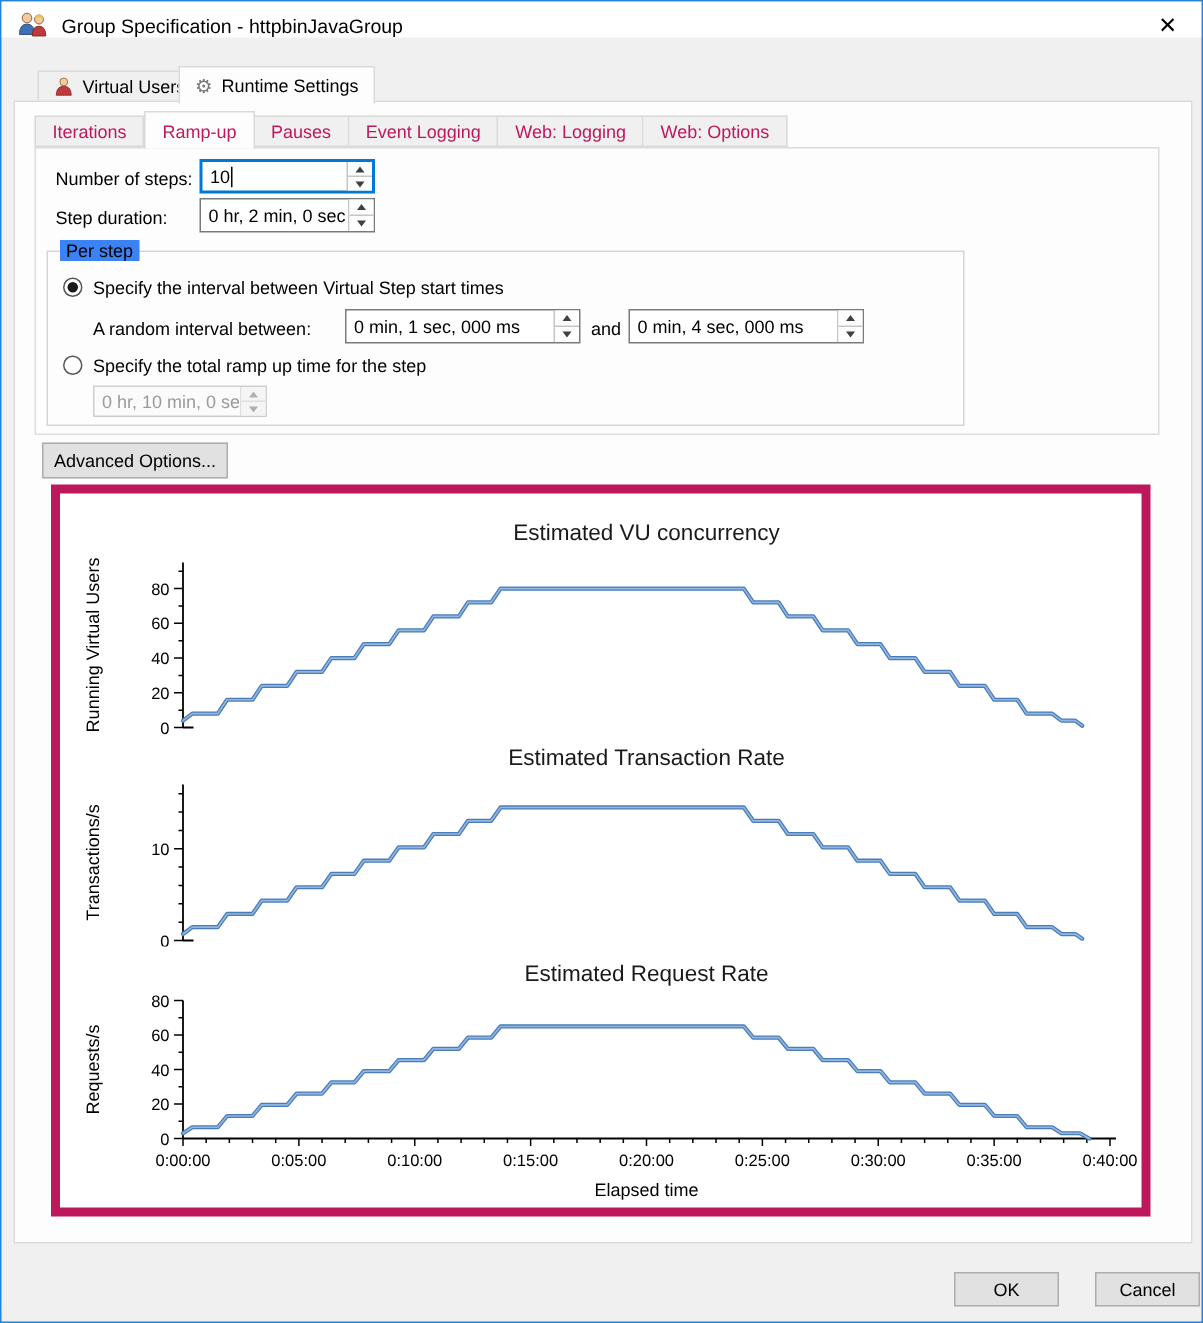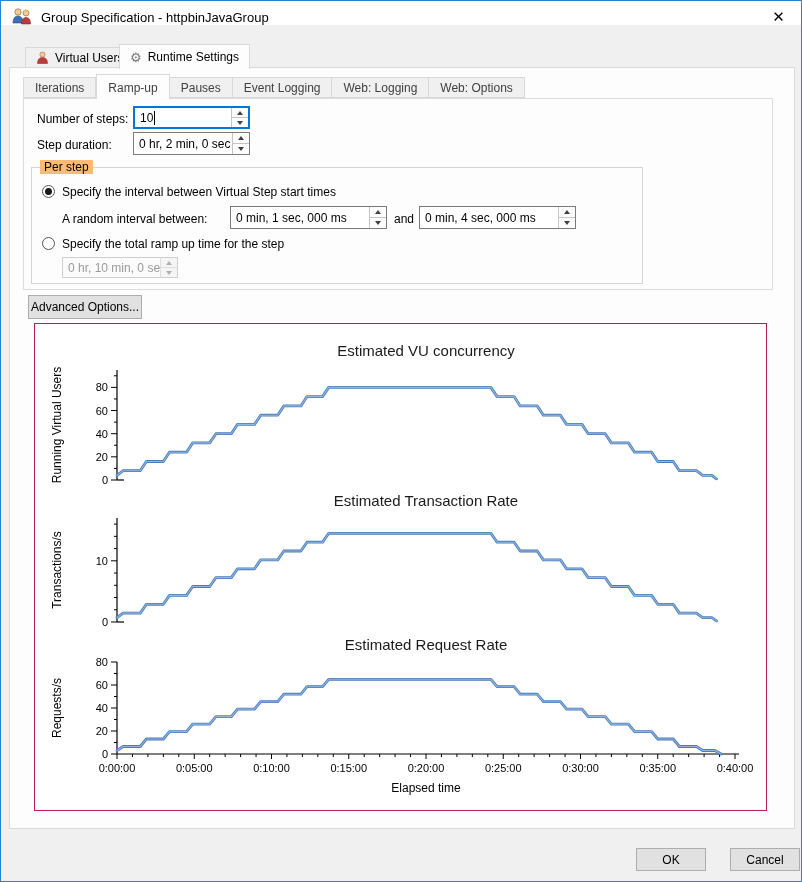--- a/index.html
+++ b/index.html
@@ -24,21 +24,21 @@
   .tab { position:absolute; font-size:12px; color:#000; display:flex; align-items:center;
          padding:0 10px; border:1px solid #d9d9d9; background:#f0f0f0; }
   .tab .ticon { margin-right:6px; display:inline-flex; }
   .tab.inactive { top:46px; height:21px; }
   .tab.active { top:43px; height:25px; background:#fdfdfd; border-bottom:none; z-index:3; }
   
   .main-panel { position:absolute; left:8px; top:66px; width:786px; height:762px;
                 background:#fdfdfd; border:1px solid #d9d9d9; z-index:1; }
   
   .subtabs { position:absolute; left:22px; top:76px; display:flex; z-index:3; }
-  .subtab { font-size:12px; color:#404040; padding:3px 11px 0 11px; height:21px;
+  .subtab { font-size:12px; color:#be185d; padding:3px 11px 0 11px; height:21px;
             border:1px solid #d9d9d9; border-left-width:0; background:#f0f0f0; }
   .subtab:first-child { border-left-width:1px; }
   .subtab.active { background:#fdfdfd; border-bottom:none; height:25px; margin-top:-3px; padding-top:6px;
                    border-left-width:1px; position:relative; z-index:4; }
   .subpanel { position:absolute; left:22px; top:97px; width:750px; height:192px;
               border:1px solid #dcdcdc; background:#fdfdfd; z-index:2; }
   .lbl { position:absolute; font-size:12px; color:#000; white-space:nowrap; z-index:3; }
   
   .spinner { position:absolute; background:#fff; border:1px solid #7a7a7a; display:flex; z-index:3;
              font-size:12px; color:#000; align-items:center; }
@@ -51,32 +51,32 @@
   .arr-up { width:0; height:0; border-left:3px solid transparent; border-right:3px solid transparent; border-bottom:4px solid #404040; }
   .arr-down { width:0; height:0; border-left:3px solid transparent; border-right:3px solid transparent; border-top:4px solid #404040; }
   .spinner.disabled { border-color:#cfcfcf; background:#fbfbfb; color:#9a9a9a; }
   .spinner.disabled .spin-box { border-left-color:#dedede; }
   .spinner.disabled .spin-half { background:#f5f5f5; border-color:#dedede; }
   .spinner.disabled .arr-up { border-bottom-color:#b0b0b0; }
   .spinner.disabled .arr-down { border-top-color:#b0b0b0; }
   
   .groupbox { position:absolute; left:30px; top:166px; width:612px; height:117px;
               border:1px solid #d5d5d5; z-index:2; }
-  .groupbox-title { position:absolute; left:8px; top:-8px; background:#fdba74; padding:0 4px;
+  .groupbox-title { position:absolute; left:8px; top:-8px; background:#3b82f6; padding:0 4px;
                     font-size:12px; color:#000; }
   .radio { position:absolute; width:13px; height:13px; border:1px solid #555; border-radius:50%;
            background:#fff; z-index:3; }
   .radio.checked::after { content:""; position:absolute; left:2px; top:2px; width:7px; height:7px;
            border-radius:50%; background:#1a1a1a; }
   .btn { position:absolute; background:#e1e1e1; border:1px solid #adadad; font-size:12px; color:#000;
          display:flex; align-items:center; justify-content:center; z-index:3;
          font-family:"Liberation Sans", sans-serif; }
   
   .chart-panel { position:absolute; left:33px; top:322px; width:733px; height:488px;
-                 background:#ffffff; border:1px solid #be185d; z-index:3; }
+                 background:#ffffff; border:6px solid #be185d; z-index:3; }
   .chart-title { position:absolute; left:82px; width:618px; text-align:center;
                  font-size:15px; color:#1a1a1a; }
   .chart-svg { position:absolute; left:0; width:733px; }
   svg text { font-family:"Liberation Sans", sans-serif; }
   .footer-btn { top:847px; width:70px; height:23px; }
 </style>
 </head>
 <body>
 
 <div class="window">
@@ -191,21 +191,21 @@
     <span class="spin-box">
       <span class="spin-half up">
           <span class="arr-up"></span>
         </span>
       <span class="spin-half">
           <span class="arr-down"></span>
         </span>
     </span>
   </div>
 
-  <div class="btn" style="left:27px; top:294px; width:114px; height:24px;">Advanced Options...</div>
+  <div class="btn" style="left:27px; top:294px; width:124px; height:24px;">Advanced Options...</div>
 
   <div class="chart-panel">
     <div class="chart-title" style="top:18px;">Estimated VU concurrency</div>
     <svg class="chart-svg" id="chart-svg-0" style="top:36px;" height="128" width="733">
         <line x1="82" y1="10" x2="82" y2="120" stroke="#000" stroke-width="1.2"></line>
         <line x1="76" y1="120" x2="82" y2="120" stroke="#000" stroke-width="1"></line>
         <line x1="79" y1="108.42105263157895" x2="82" y2="108.42105263157895" stroke="#000" stroke-width="1"></line>
         <line x1="76" y1="96.84210526315789" x2="82" y2="96.84210526315789" stroke="#000" stroke-width="1"></line>
         <line x1="79" y1="85.26315789473685" x2="82" y2="85.26315789473685" stroke="#000" stroke-width="1"></line>
         <line x1="76" y1="73.6842105263158" x2="82" y2="73.6842105263158" stroke="#000" stroke-width="1"></line>

